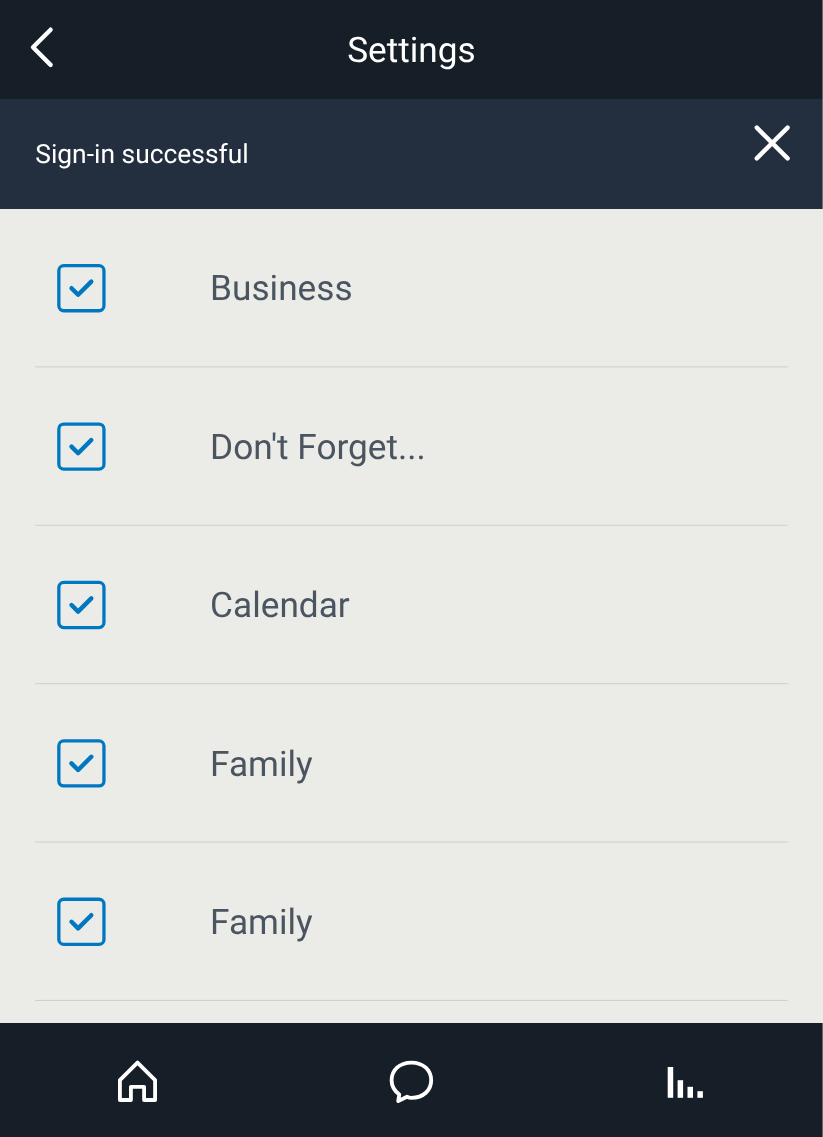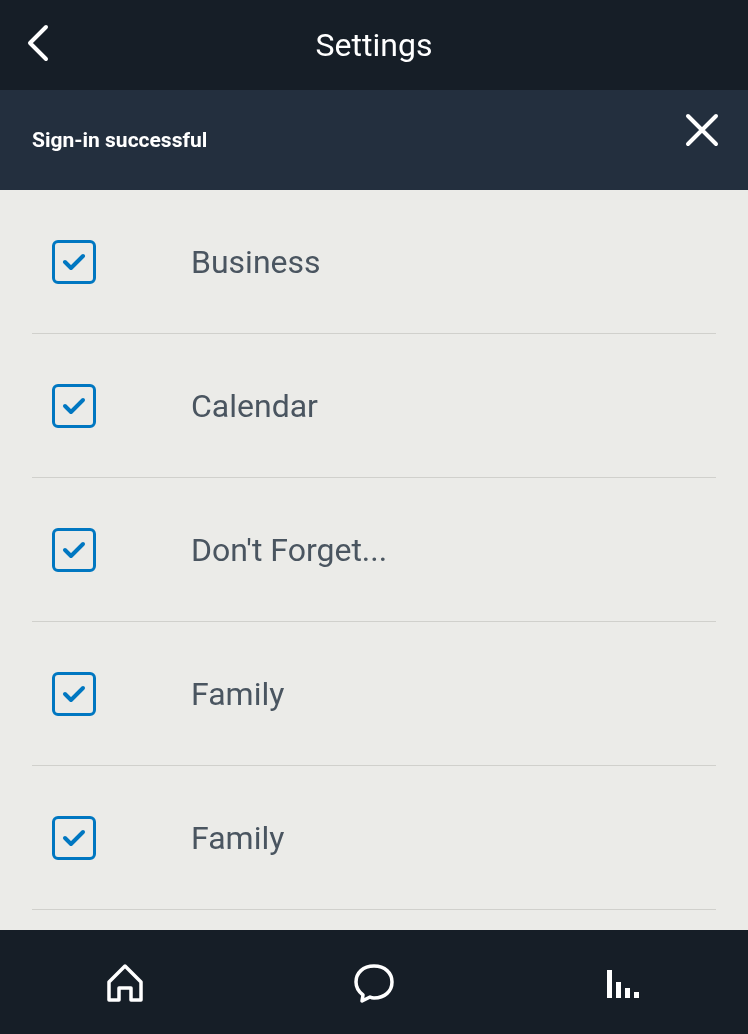--- a/index.html
+++ b/index.html
@@ -41,22 +41,22 @@
     .notification {
       background: #232f3e;
       height: 100px;
       display: flex;
       align-items: center;
       padding: 0 32px;
       position: relative;
     }
     .notification-text {
       color: #ffffff;
-      font-size: 21px;
-      font-weight: 700;
+      font-size: 24px;
+      font-weight: 400;
     }
     .close-btn {
       position: absolute;
       right: 28px;
       top: 22px;
       color: #ffffff;
       cursor: pointer;
     }
     .content {
       flex: 1;
@@ -134,30 +134,30 @@
     </div>
     <div class="item-label">Business</div>
   </div>
 
   <div class="list-item">
     <div class="checkbox">
       <svg width="26" height="26" viewBox="0 0 26 26">
         <path d="M 4 13 L 10 19 L 22 7" stroke="#0077c1" stroke-width="4" fill="none" stroke-linecap="round" stroke-linejoin="round"></path>
       </svg>
     </div>
-    <div class="item-label">Calendar</div>
+    <div class="item-label">Don't Forget...</div>
   </div>
 
   <div class="list-item">
     <div class="checkbox">
       <svg width="26" height="26" viewBox="0 0 26 26">
         <path d="M 4 13 L 10 19 L 22 7" stroke="#0077c1" stroke-width="4" fill="none" stroke-linecap="round" stroke-linejoin="round"></path>
       </svg>
     </div>
-    <div class="item-label">Don't Forget...</div>
+    <div class="item-label">Calendar</div>
   </div>
 
   <div class="list-item">
     <div class="checkbox">
       <svg width="26" height="26" viewBox="0 0 26 26">
         <path d="M 4 13 L 10 19 L 22 7" stroke="#0077c1" stroke-width="4" fill="none" stroke-linecap="round" stroke-linejoin="round"></path>
       </svg>
     </div>
     <div class="item-label">Family</div>
   </div>

